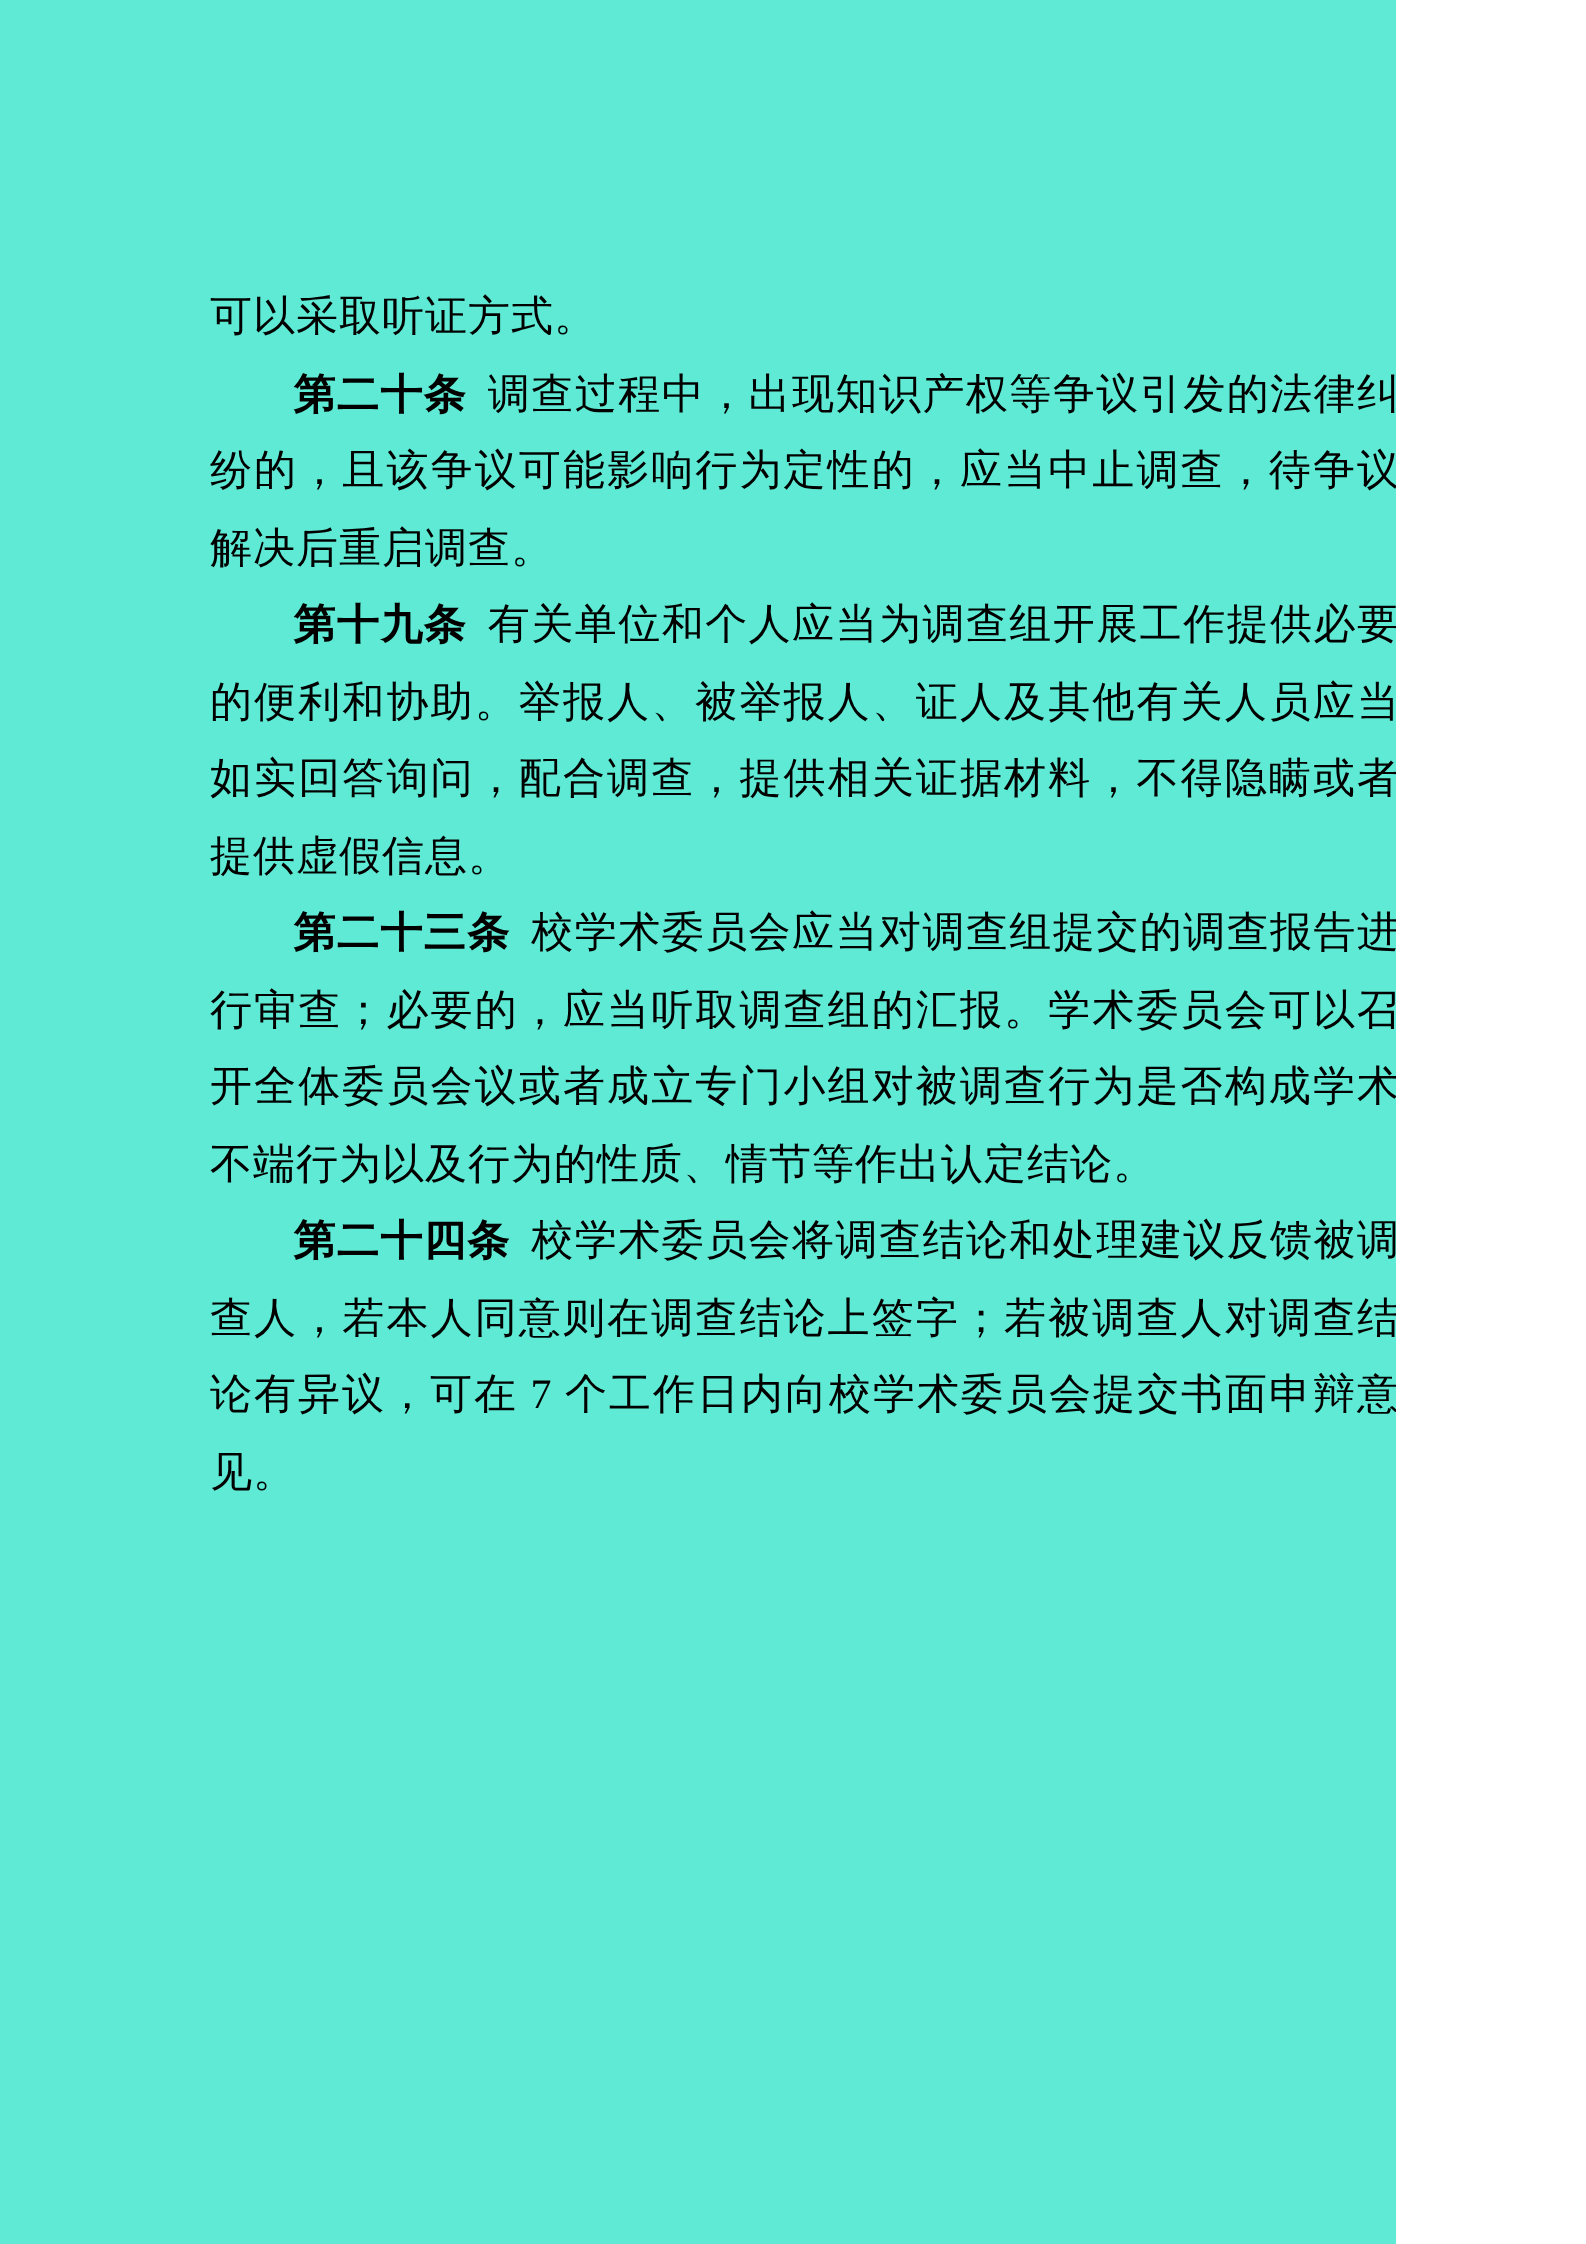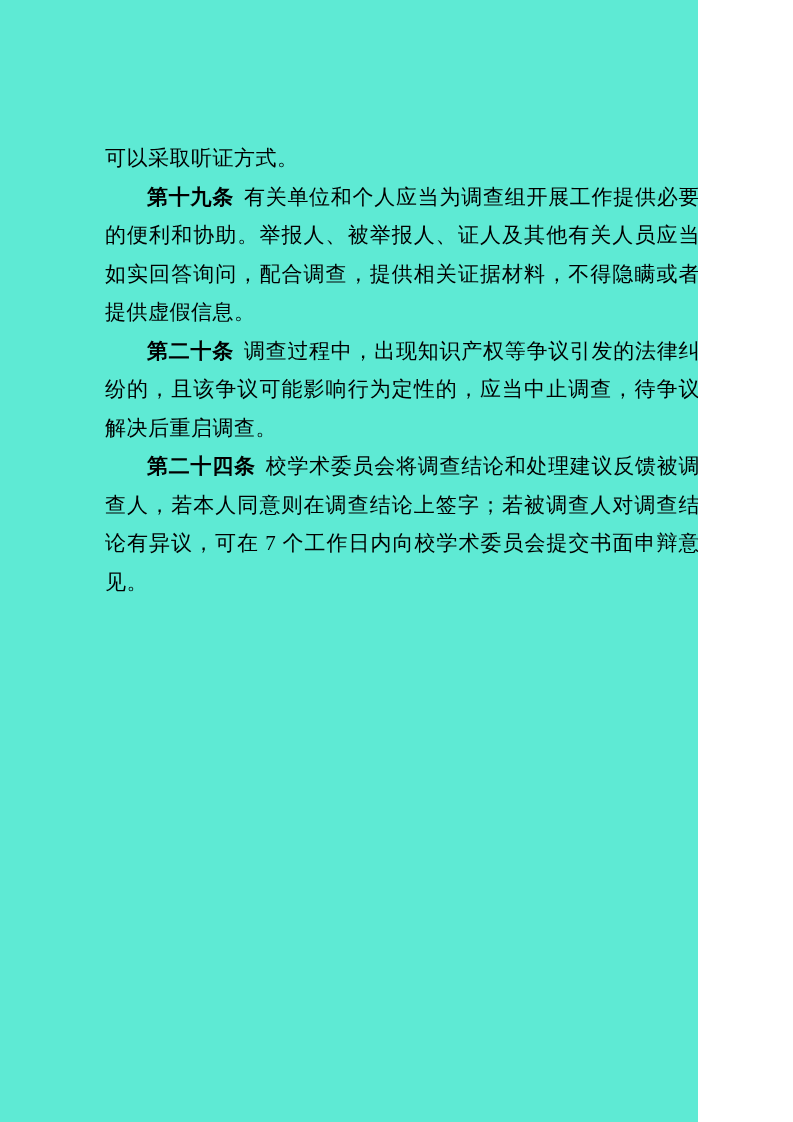--- a/index.html
+++ b/index.html
@@ -46,17 +46,18 @@
     font-family: "Liberation Sans", sans-serif;
     letter-spacing: 1px;
   }
 </style>
 </head>
 <body>
 
 <div class="page">
   <div class="document-body">
       <p class="body-para">可以采取听证方式。</p>
+      <p class="body-para indent"><span class="article-lead">第二十条</span><span>调查过程中，出现知识产权等争议引发的法律纠纷的，且该争议可能影响行为定性的，应当中止调查，待争议解决后重启调查。</span></p>
       <p class="body-para indent"><span class="article-lead">第十九条</span><span>有关单位和个人应当为调查组开展工作提供必要的便利和协助。举报人、被举报人、证人及其他有关人员应当如实回答询问，配合调查，提供相关证据材料，不得隐瞒或者提供虚假信息。</span></p>
-      <p class="body-para indent"><span class="article-lead">第二十条</span><span>调查过程中，出现知识产权等争议引发的法律纠纷的，且该争议可能影响行为定性的，应当中止调查，待争议解决后重启调查。</span></p>
+      <p class="body-para indent"><span class="article-lead">第二十三条</span><span>校学术委员会应当对调查组提交的调查报告进行审查；必要的，应当听取调查组的汇报。学术委员会可以召开全体委员会议或者成立专门小组对被调查行为是否构成学术不端行为以及行为的性质、情节等作出认定结论。</span></p>
       <p class="body-para indent"><span class="article-lead">第二十四条</span><span>校学术委员会将调查结论和处理建议反馈被调查人，若本人同意则在调查结论上签字；若被调查人对调查结论有异议，可在 7 个工作日内向校学术委员会提交书面申辩意见。</span></p>
     </div>
 </div>
 
 </body></html>

